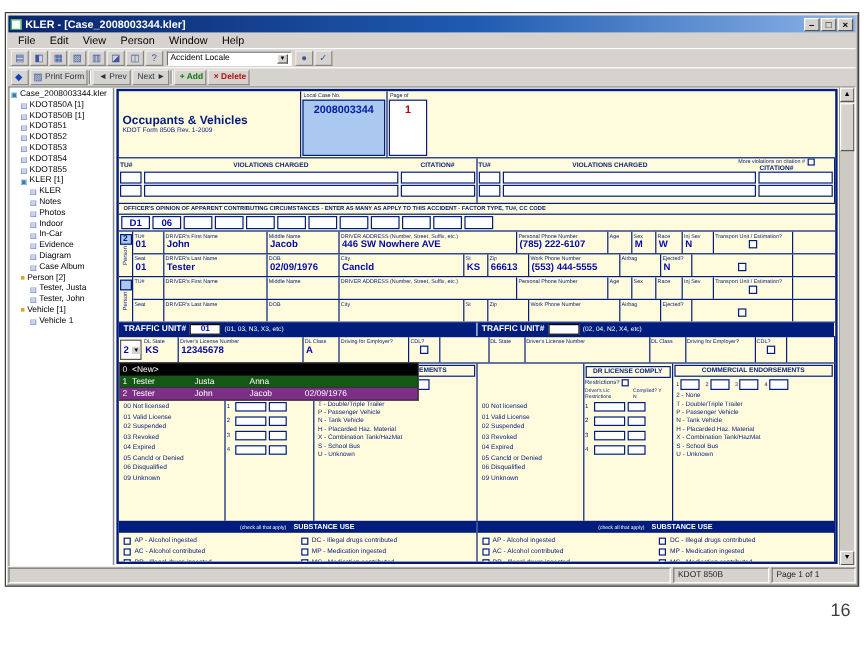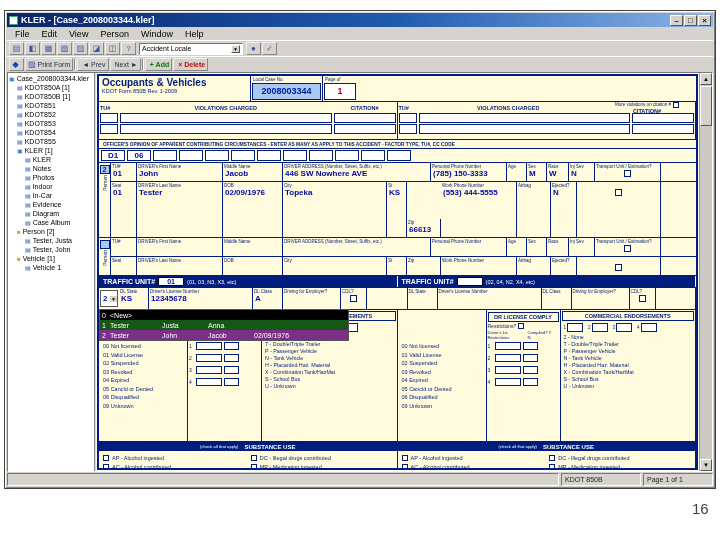--- a/index.html
+++ b/index.html
@@ -79,21 +79,21 @@
   .sseg{border:1px solid;border-color:#777 #fff #fff #777;font-size:7px;
     display:flex;align-items:center;padding:0 3px;color:#222;}
   .sseg.grow{flex:1;}
   
   .form{
     position:absolute; inset:1px; background:var(--cream);
     border:2px solid var(--navy); display:flex; flex-direction:column;
     font-family:"Liberation Sans", sans-serif; color:var(--navy); overflow:hidden;
   }
   .f-header{flex:0 0 26px;display:flex;border-bottom:1px solid var(--navy);}
-  .fh-left{width:152px;border-right:1px solid var(--navy);padding:1px 3px;}
+  .fh-left{width:152px;border-right:1px solid var(--navy);padding:19px 3px;}
   .fh-title{font-size:10px;font-weight:bold;}
   .fh-sub{font-size:5.5px;}
   .fh-center{flex:1;text-align:center;padding-top:2px;border-right:1px solid var(--navy);}
   .fh-ct{font-size:8.5px;font-weight:bold;}
   .fh-cs{font-size:5.5px;}
   .fh-case{width:72px;border-right:1px solid var(--navy);display:flex;flex-direction:column;}
   .fh-case .lbl,.fh-page .lbl{font-size:4.5px;padding:1px 2px 0;}
   .case-no{flex:1;background:#aac8f0;margin:1px;border:1px solid var(--navy);
     font-size:9px;font-weight:bold;color:#0020a0;text-align:center;line-height:14px;}
   .fh-page{width:34px;display:flex;flex-direction:column;}
@@ -498,21 +498,21 @@
                 <span class="pcell" style="width: 60px;">
                   <span class="ph">Middle Name</span>
                   <span class="pv">Jacob</span>
                 </span>
                 <span class="pcell" style="width: 148px;">
                   <span class="ph">DRIVER ADDRESS (Number, Street, Suffix, etc.)</span>
                   <span class="pv">446 SW Nowhere AVE</span>
                 </span>
                 <span class="pcell" style="width: 76px;">
                   <span class="ph">Personal Phone Number</span>
-                  <span class="pv">(785) 150-3333</span>
+                  <span class="pv">(785) 222-6107</span>
                 </span>
                 <span class="pcell" style="width: 20px;">
                   <span class="ph">Age</span>
                   <span class="pv"></span>
                 </span>
                 <span class="pcell" style="width: 20px;">
                   <span class="ph">Sex</span>
                   <span class="pv">M</span>
                 </span>
                 <span class="pcell" style="width: 22px;">
@@ -537,27 +537,27 @@
                 <span class="pcell" style="width: 86px;">
                   <span class="ph">DRIVER's Last Name</span>
                   <span class="pv">Tester</span>
                 </span>
                 <span class="pcell" style="width: 60px;">
                   <span class="ph">DOB</span>
                   <span class="pv">02/09/1976</span>
                 </span>
                 <span class="pcell" style="width: 104px;">
                   <span class="ph">City</span>
-                  <span class="pv">Topeka</span>
+                  <span class="pv">Cancld</span>
                 </span>
                 <span class="pcell" style="width: 20px;">
                   <span class="ph">St</span>
                   <span class="pv">KS</span>
                 </span>
-                <span class="pcell" style="width: 34px; margin-top: 37px;">
+                <span class="pcell" style="width: 34px;">
                   <span class="ph">Zip</span>
                   <span class="pv">66613</span>
                 </span>
                 <span class="pcell" style="width: 76px;">
                   <span class="ph">Work Phone Number</span>
                   <span class="pv">(553) 444-5555</span>
                 </span>
                 <span class="pcell" style="width: 34px;">
                   <span class="ph">Airbag</span>
                   <span class="pv"></span>

